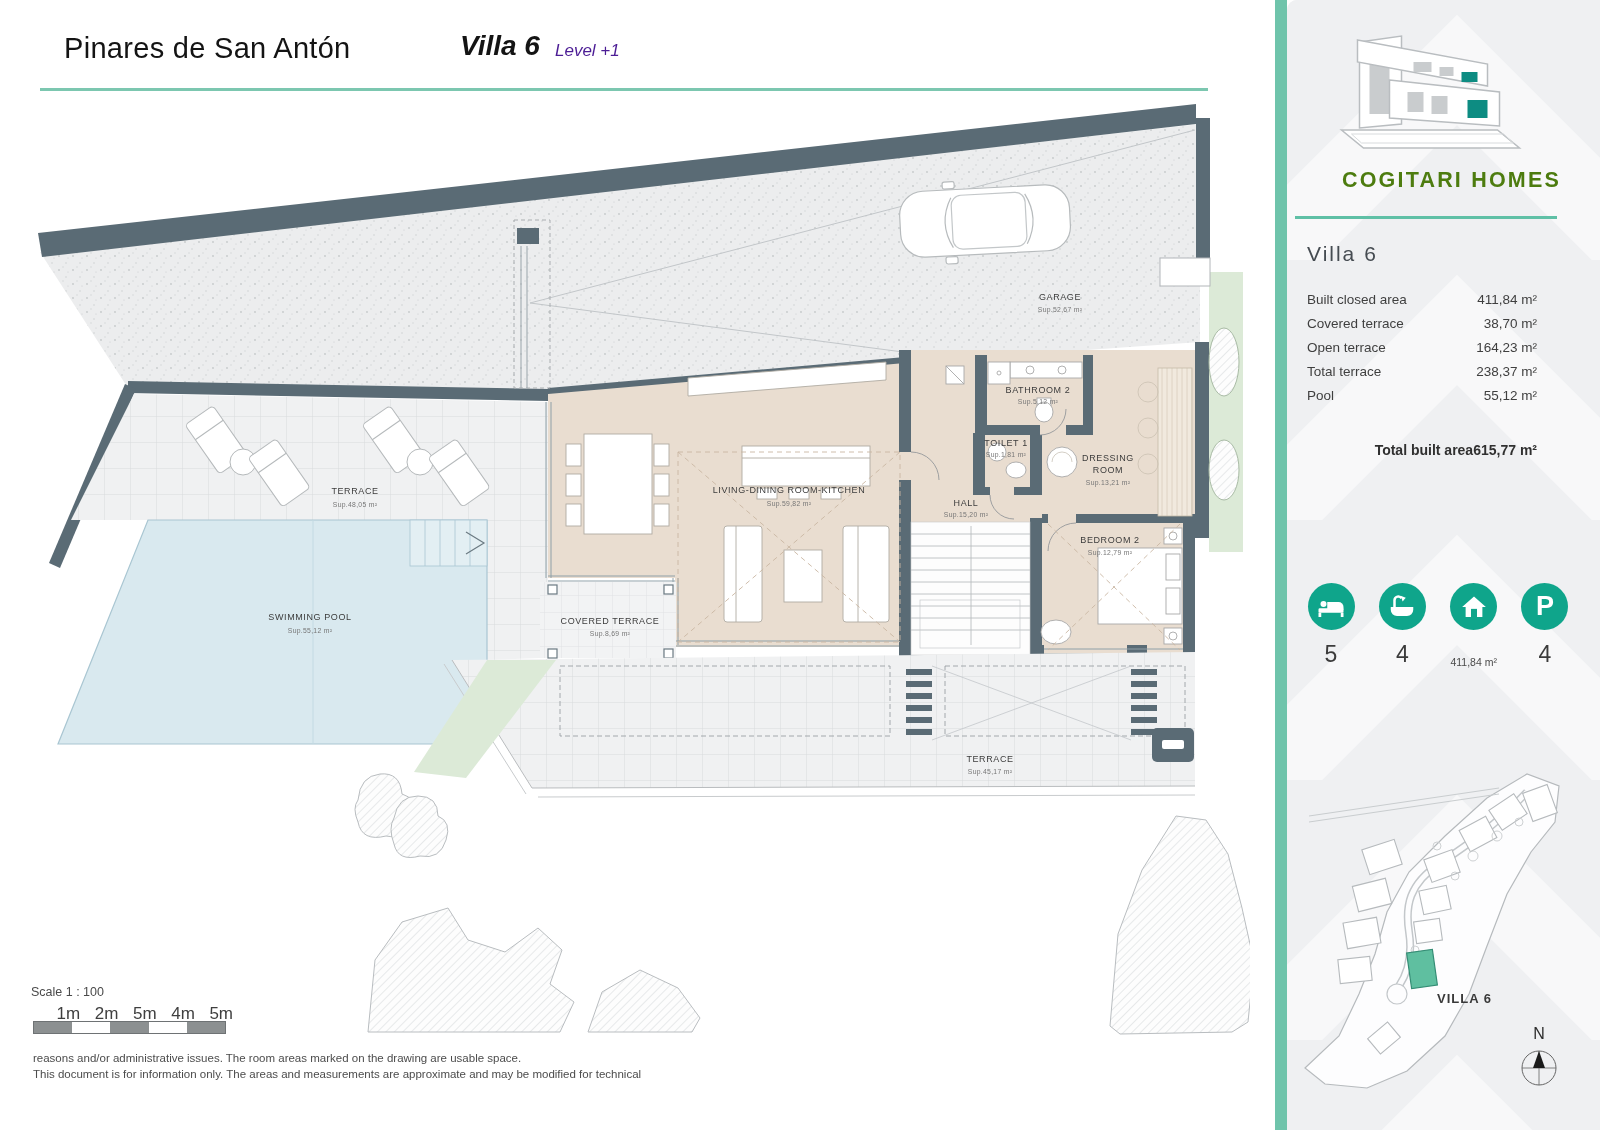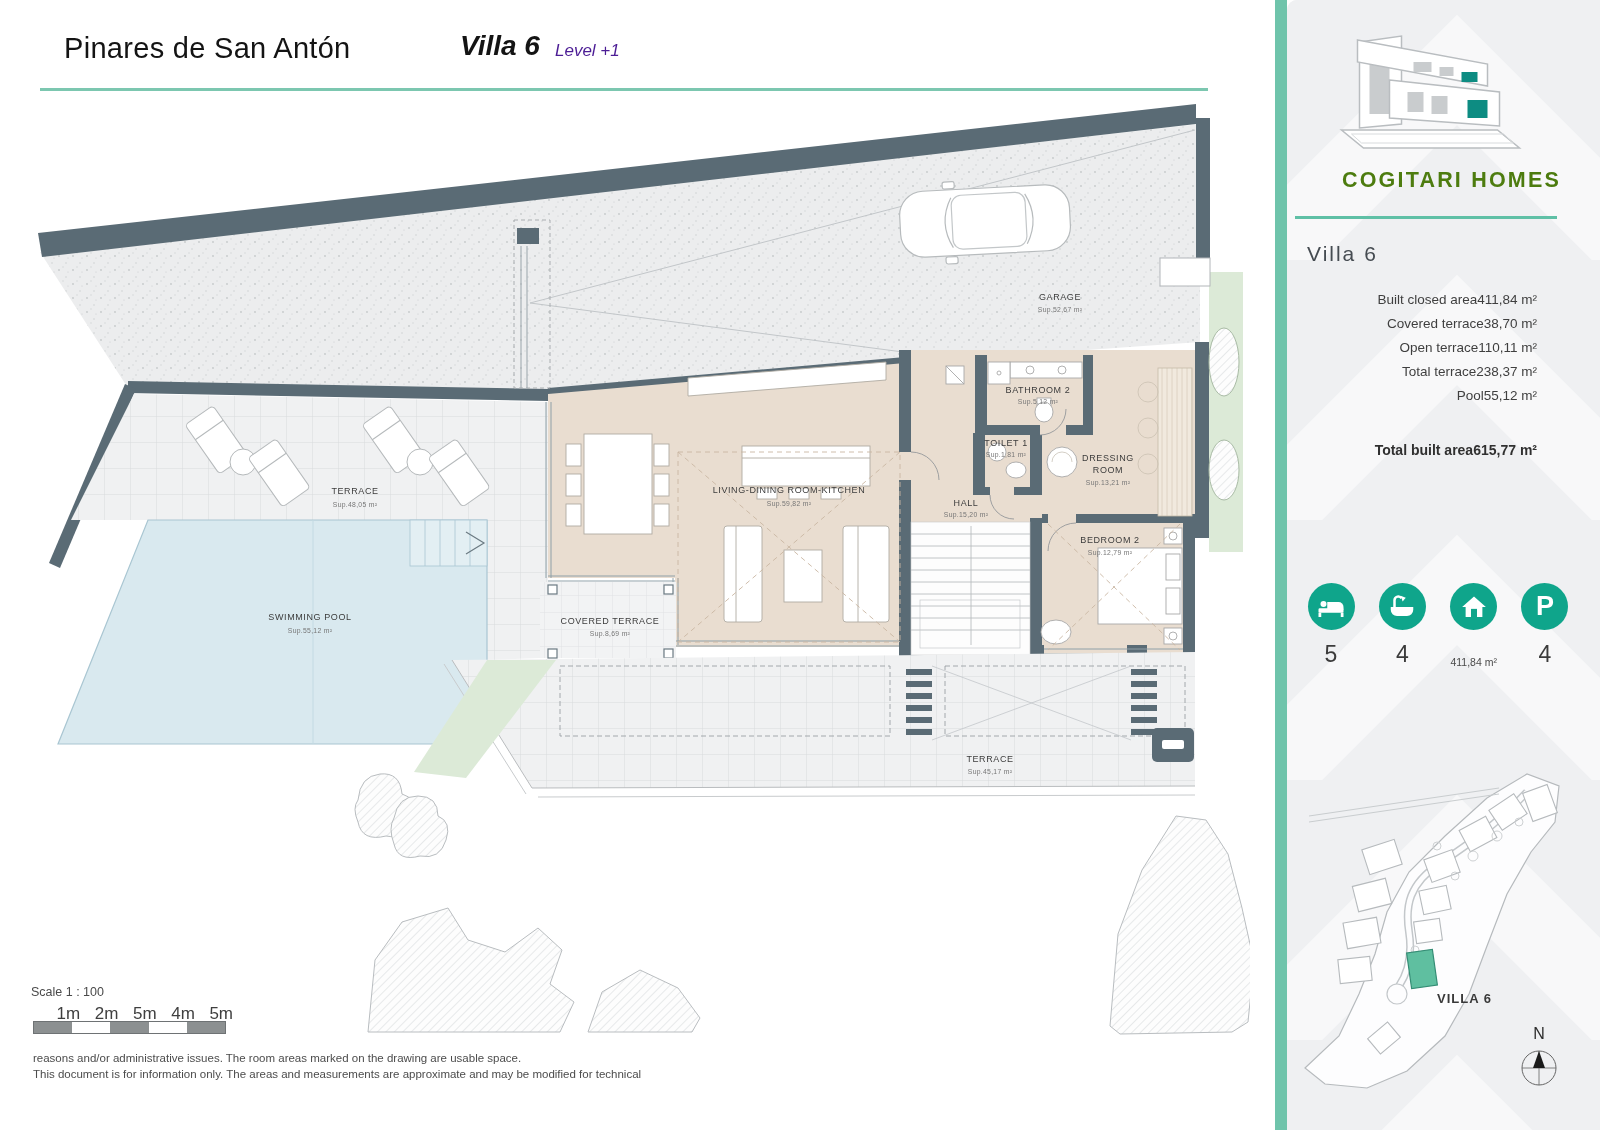--- a/index.html
+++ b/index.html
@@ -25,21 +25,21 @@
   
   .side-stripe{position:absolute;left:1275px;top:0;width:12px;height:1130px;background:#6fc4ab;}
   .side-panel{position:absolute;left:1287px;top:0;width:313px;height:1130px;background:#eff0f2;border-top-left-radius:10px;overflow:hidden;}
   .side-bg{position:absolute;inset:0;}
   .logo-box{position:absolute;left:40px;top:22px;width:215px;height:140px;}
   .brand{position:absolute;left:0;top:168px;width:100%;text-align:center;font-size:21.5px;font-weight:700;
          letter-spacing:2.2px;color:#4d7c0f;padding-left:8px;}
   .side-divider{position:absolute;left:8px;top:216px;width:262px;height:3px;background:#5fc0a6;}
   .villa-title{position:absolute;left:20px;top:242px;font-size:21px;letter-spacing:2px;color:#464c52;}
   .stats{position:absolute;left:20px;top:292px;width:230px;}
-  .stat-row{display:flex;justify-content:flex-end;margin-bottom:9px;font-size:13.5px;color:#3f3f3f;}
+  .stat-row{display:flex;justify-content:space-between;margin-bottom:9px;font-size:13.5px;color:#3f3f3f;}
   .total-row{position:absolute;left:20px;top:442px;width:230px;display:flex;justify-content:flex-end;
              font-size:14px;font-weight:700;color:#303030;}
   .features{position:absolute;left:12px;top:583px;width:278px;display:flex;justify-content:space-between;}
   .feat{width:64px;text-align:center;}
   .feat-circle{width:47px;height:47px;border-radius:50%;background:#0fa58b;margin:0 auto;display:flex;
                align-items:center;justify-content:center;}
   .feat-val{height:32px;display:flex;align-items:flex-end;justify-content:center;font-size:23px;color:#3b3b3b;margin-top:6px;}
   .feat-val.small{font-size:10.5px;color:#4a4a4a;padding-bottom:3px;}
   .p-letter{color:#fff;font-size:27px;font-weight:700;line-height:1;}
   .map-box{position:absolute;left:0;top:736px;width:300px;height:392px;}
@@ -412,21 +412,21 @@
       <div class="stat-row">
         <span>Built closed area</span>
           <span>411,84 m²</span>
       </div>
       <div class="stat-row">
         <span>Covered terrace</span>
           <span>38,70 m²</span>
       </div>
       <div class="stat-row">
         <span>Open terrace</span>
-          <span>110,11 m²</span>
+          <span>164,23 m²</span>
       </div>
       <div class="stat-row">
         <span>Total terrace</span>
           <span>238,37 m²</span>
       </div>
       <div class="stat-row">
         <span>Pool</span>
           <span>55,12 m²</span>
       </div>
     </div>

